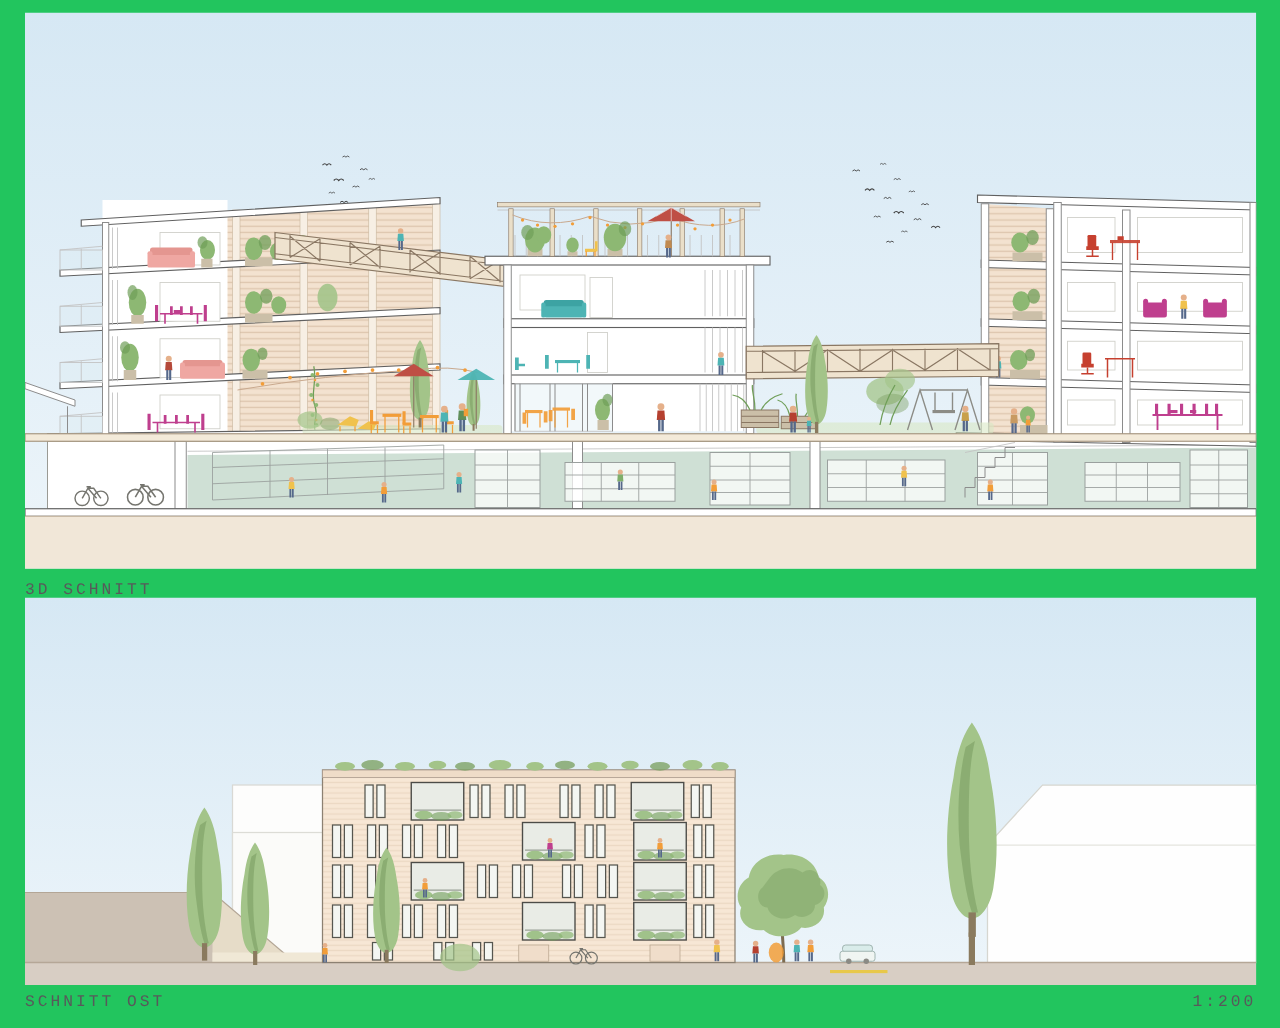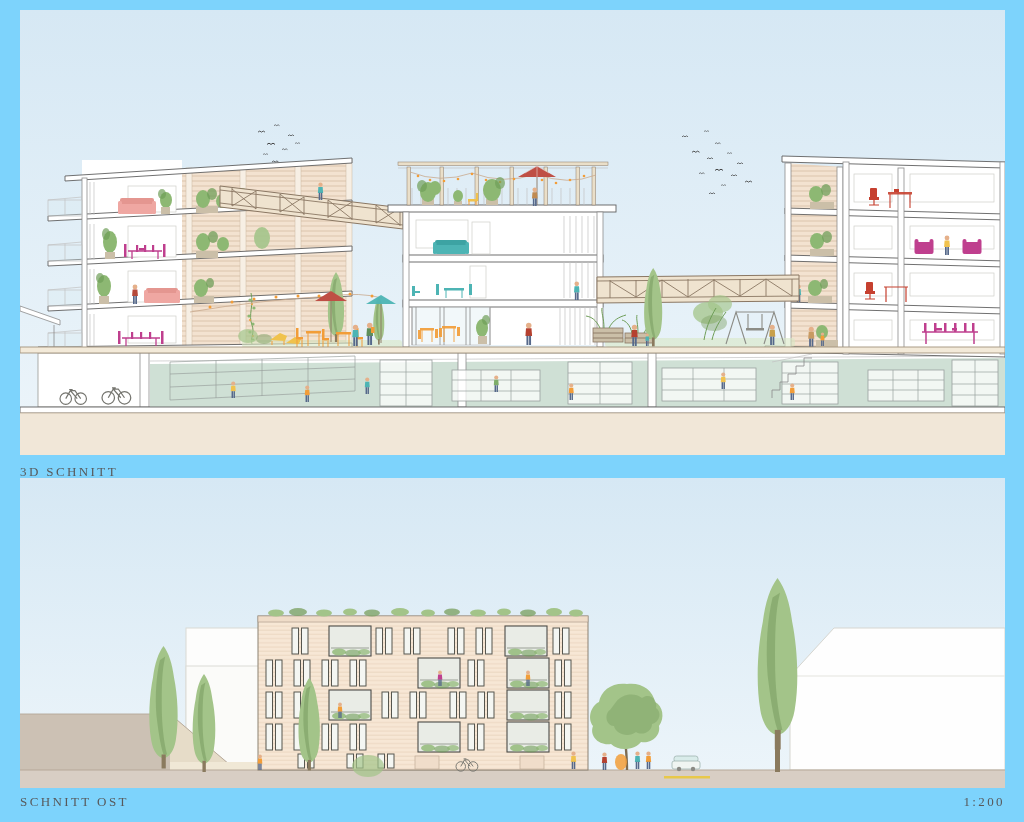--- a/index.html
+++ b/index.html
@@ -1,17 +1,17 @@
 <!DOCTYPE html>
 <html style="--label-text: #58595b; --sky-top: #d6e8f4; --sky-bottom: #edf5fa; --white-wall: #ffffff; --outline: #8c8c8c; --outline-dark: #606060; --outline-light: #c2c2c2; --facade-tan: #f3e2d0; --facade-light: #f7e7d5; --facade-stripe: #d9bfa6; --ground-beige: #f1e7d8; --street-gray: #d8cec4; --slope-gray: #ccc1b4; --basement-floor: #cfe0d5; --plant-green: #8db873; --plant-dark: #6f9e58; --tree-green: #a3c489; --tree-dark: #7ea265; --magenta: #bf3f8e; --pink: #efa7a2; --red: #c6402f; --umbrella-red: #bf4f45; --teal: #4db4b4; --orange: #f29d38; --yellow: #f0c24d; --wood: #efe3cf; --wood-line: #8a7763; --skin: #e5b08a; --denim: #55688a;"><head>
 <meta charset="utf-8">
 <style>
   html,body{margin:0;padding:0;background:#fff;}
-  #board{position:relative;width:1024px;height:822px;background:#7dd3fc;overflow:hidden;
-         font-family:Liberation Serif, serif;}
+  #board{position:relative;width:1024px;height:822px;background:#22c55e;overflow:hidden;
+         font-family:Liberation Mono, monospace;}
   .panel{position:absolute;}
   svg{display:block}
   .cap{position:absolute;font-size:13px;letter-spacing:2.4px;color:var(--label-text);}
   .capr{}
   
   .stA{stop-color:var(--sky-top)} .stB{stop-color:var(--sky-bottom)}
   .w{fill:var(--white-wall)}
   .wall{fill:var(--white-wall);stroke:var(--outline);stroke-width:.8}
   .slab{fill:var(--white-wall);stroke:var(--outline-dark);stroke-width:.9}
   .ln{stroke:var(--outline);stroke-width:.8;fill:none}

